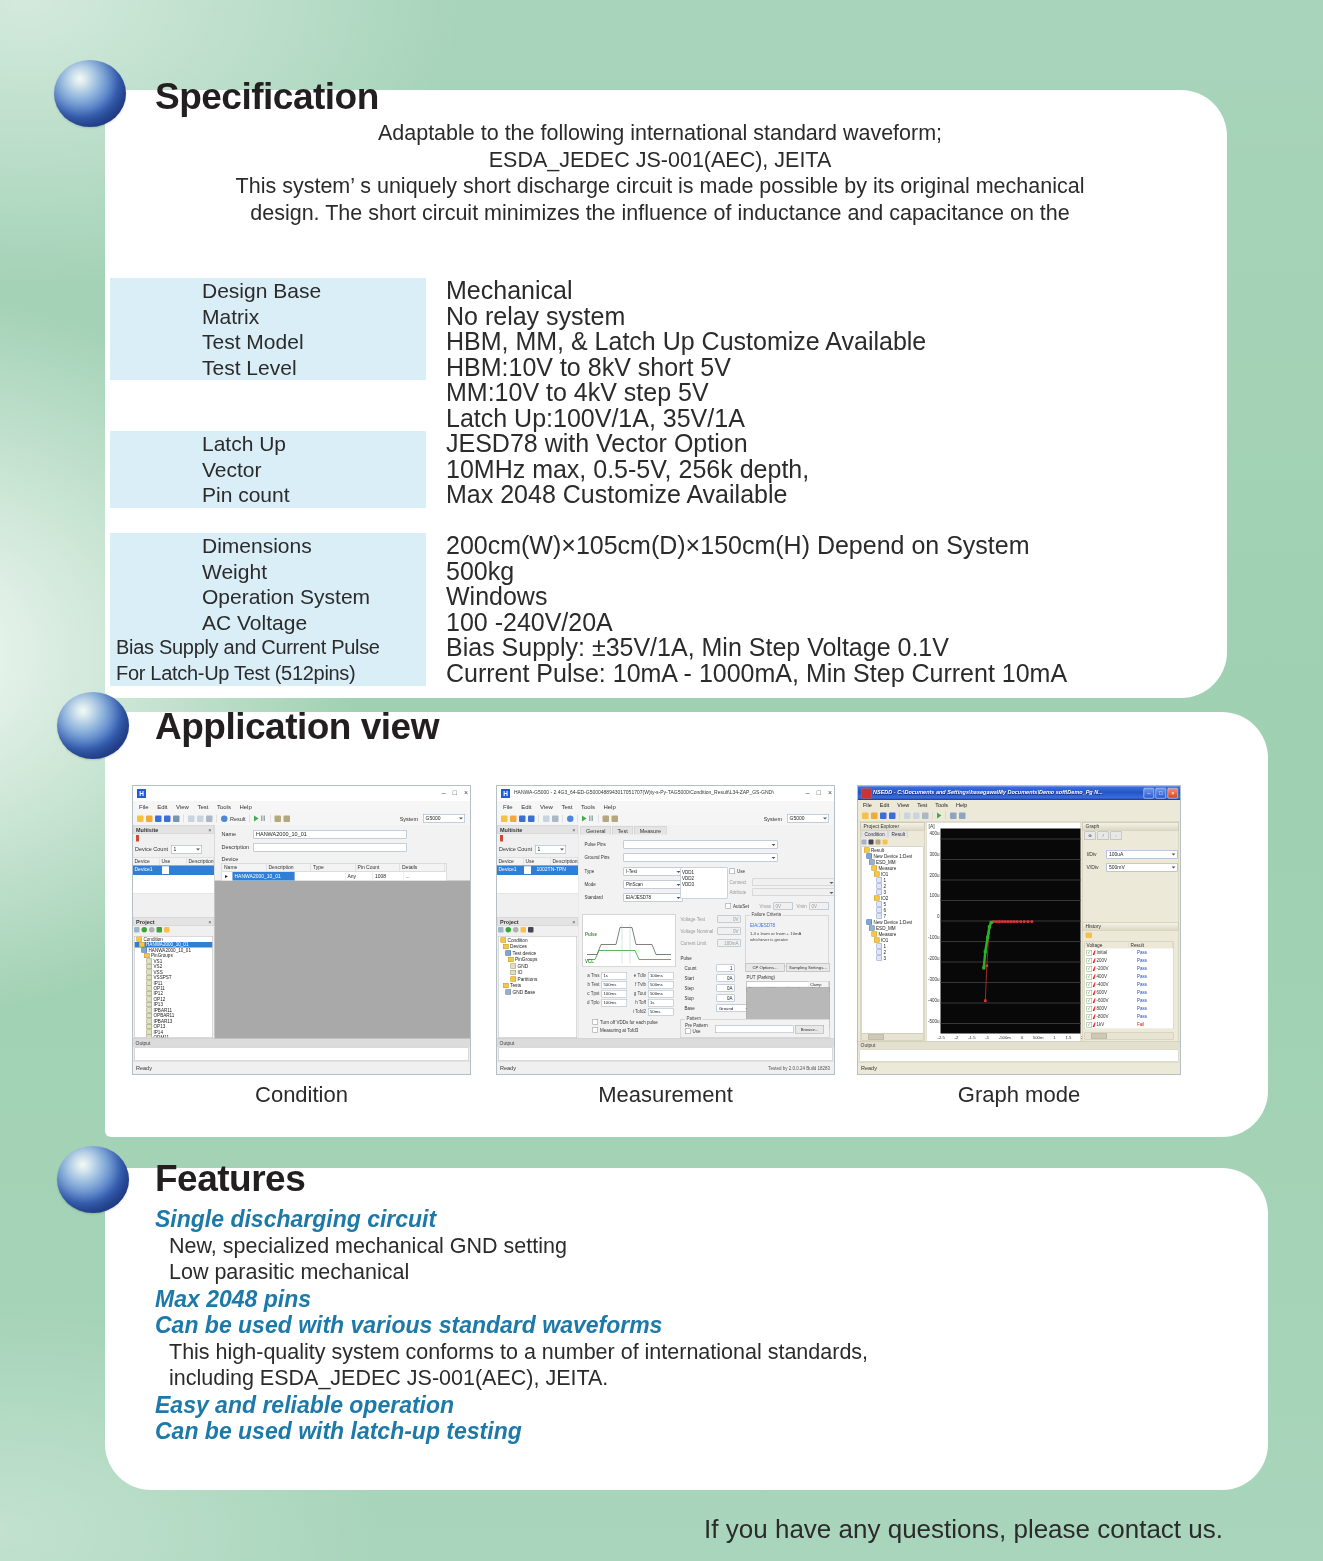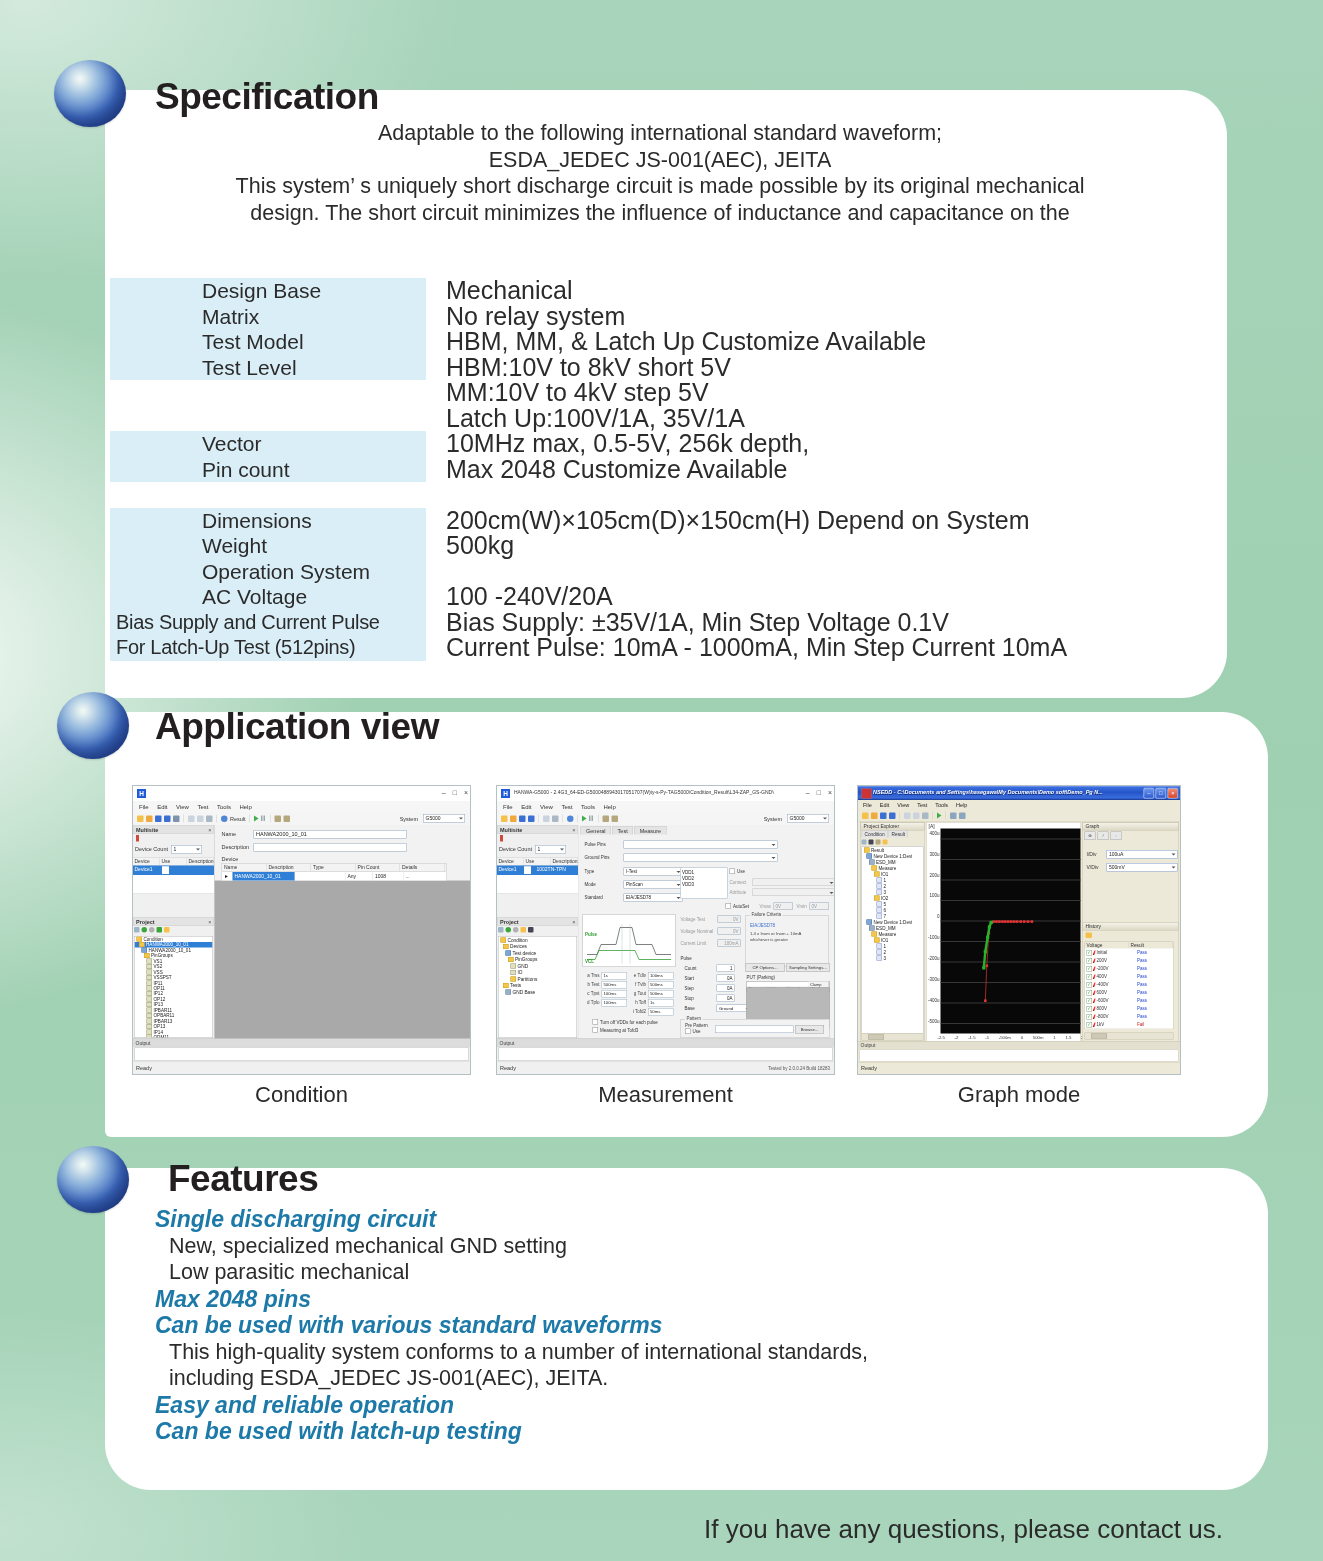--- a/index.html
+++ b/index.html
@@ -161,20 +161,24 @@
       <div class="srow">
         <div class="slabel hide"></div>
         <div class="svalue">MM:10V to 4kV step 5V</div>
       </div>
 
       <div class="srow">
         <div class="slabel hide"></div>
         <div class="svalue">Latch Up:100V/1A, 35V/1A</div>
       </div>
 
+      <div class="srow">
+        <div class="slabel">Latch Up</div>
+        <div class="svalue">JESD78 with Vector Option</div>
+      </div>
 
       <div class="srow">
         <div class="slabel">Vector</div>
         <div class="svalue">10MHz max, 0.5-5V, 256k depth,</div>
       </div>
 
       <div class="srow">
         <div class="slabel">Pin count</div>
         <div class="svalue">Max 2048 Customize Available</div>
       </div>
@@ -189,20 +193,21 @@
         <div class="svalue">200cm(W)×105cm(D)×150cm(H) Depend on System</div>
       </div>
 
       <div class="srow">
         <div class="slabel">Weight</div>
         <div class="svalue">500kg</div>
       </div>
 
       <div class="srow">
         <div class="slabel">Operation System</div>
+        <div class="svalue">Windows</div>
       </div>
 
       <div class="srow">
         <div class="slabel">AC Voltage</div>
         <div class="svalue">100 -240V/20A</div>
       </div>
 
       <div class="srow wide">
         <div class="slabel">Bias Supply and Current Pulse</div>
         <div class="svalue">Bias Supply: ±35V/1A,  Min Step Voltage 0.1V</div>
@@ -1005,21 +1010,21 @@
     </div>
 
     <div class="outbar" style="bottom:49px;background:#e4e0d0;border-top:1px solid #c6c2aa;">Output</div>
     <div class="outbox" style="bottom:25px;height:22px;border-color:#c6c2aa;"></div>
     <div class="statusbar" style="height:23px;line-height:23px;background:#ece9d8;border-top:1px solid #d2cfb8;"><span>Ready</span></div>
    </div>
   </div>
 
   <div class="panel" style="left:105px;top:1168px;width:1163px;height:322px;border-radius:6px 46px 46px 46px;"></div>
   <div class="orb" style="left:57px;top:1146px;"></div>
-  <div class="h1" style="left:168px;top:1158px;">Features</div>
+  <div class="h1" style="left:155px;top:1158px;">Features</div>
   <div class="abs" style="left:155px;top:1206px;width:1060px;">
 
   <div class="fline fhead"><span>Single discharging circuit</span></div>
       <div class="fline fbody"><span>New, specialized mechanical GND setting</span></div>
       <div class="fline fbody"><span>Low parasitic mechanical</span></div>
       <div class="fline fhead"><span>Max 2048 pins</span></div>
       <div class="fline fhead"><span>Can be used with various standard waveforms</span></div>
       <div class="fline fbody"><span>This high-quality system conforms to a number of international standards,</span></div>
       <div class="fline fbody"><span>including ESDA_JEDEC JS-001(AEC), JEITA.</span></div>
       <div class="fline fhead"><span>Easy and reliable operation</span></div>

